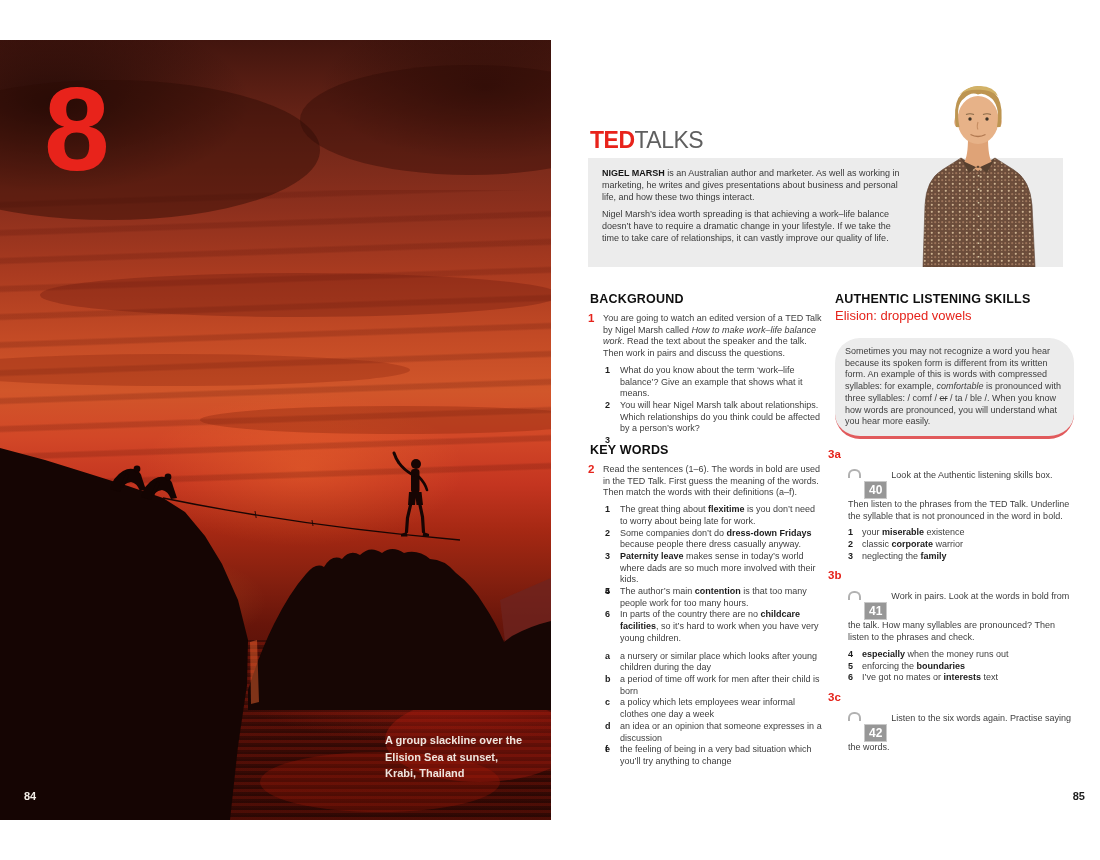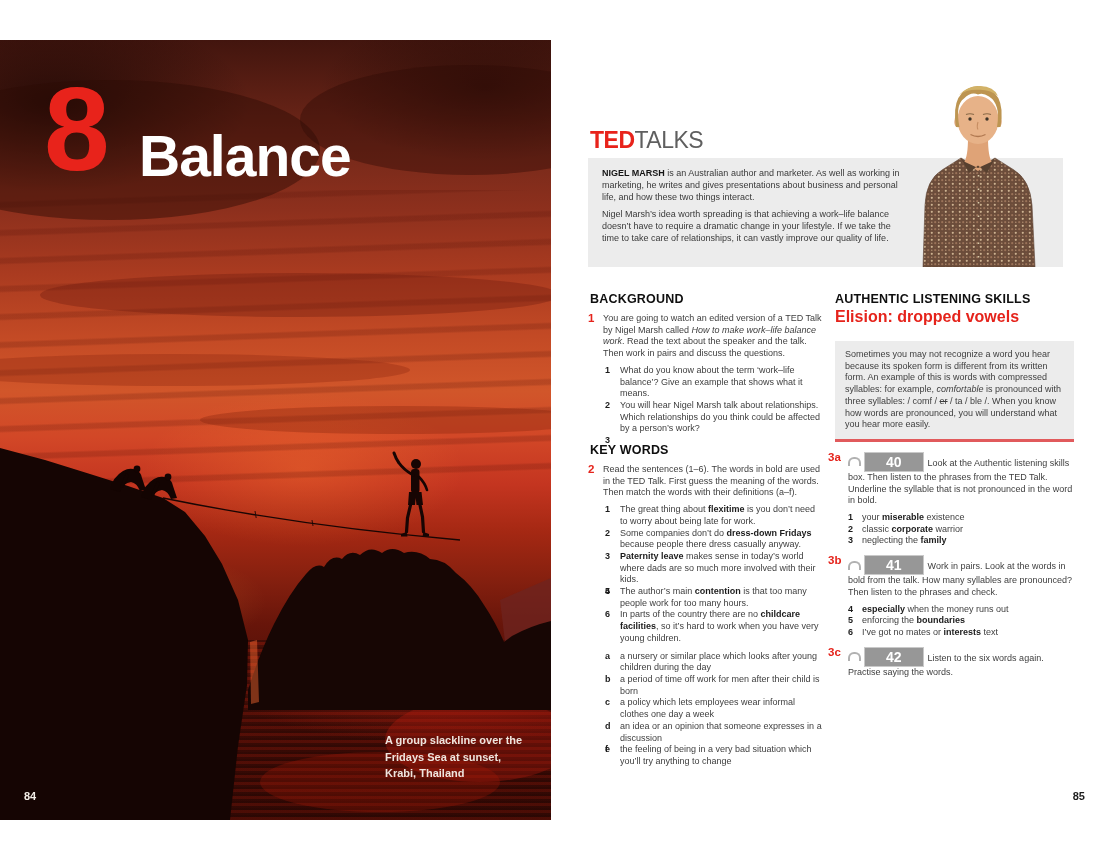--- a/index.html
+++ b/index.html
@@ -35,42 +35,42 @@
 
   .bio-box{position:absolute;left:588px;top:158px;width:475px;height:109px;background:#ececec;box-sizing:border-box;padding:10px 14px;}
   .bio-box p{margin:0 0 5px 0;width:304px;font-size:9px;line-height:11.9px;color:#3a3a3a;}
   .bio-name{font-weight:bold;color:#141414;}
   .speaker-photo{position:absolute;left:895px;top:77px;width:168px;height:190px;}
 
   .col-a{position:absolute;left:588px;top:292px;width:234px;}
   .col-b{position:absolute;left:828px;top:292px;width:246px;}
   .section-head{margin:0 0 7px 2px;font-size:12.5px;font-weight:bold;color:#0f0f0f;letter-spacing:.2px;}
   .col-b .section-head{margin-left:7px;margin-bottom:2px;}
-  .sub-head{margin:0 0 15px 7px;font-size:16px;font-weight:700;color:#e5231b;}
+  .sub-head{margin:0 0 15px 7px;font-size:13px;font-weight:400;color:#e5231b;}
 
   .ex{position:relative;font-size:9px;line-height:11.7px;color:#3e3e3e;margin-bottom:8px;}
   .col-a .ex{padding-left:15px;}
   .col-b .ex{padding-left:20px;}
   .ex-num{position:absolute;left:0;top:0;color:#e5231b;font-weight:bold;font-size:11.5px;line-height:11.7px;}
   .sub-list{margin-top:5px;}
   .item{position:relative;padding-left:17px;}
   .col-b .item{padding-left:14px;}
   .item-num{position:absolute;left:2px;top:0;font-weight:bold;color:#1c1c1c;}
   .col-b .item-num{left:0;}
   .def-list{margin-top:6px;}
 
-  .als-box{margin:6px 0 10px 7px;background:#ececec;border-bottom:3px solid #e15a5c;padding:8px 10px;font-size:9px;line-height:11.7px;color:#3e3e3e;}
+  .als-box{margin:6px 0 10px 7px;background:#ececec;border-bottom:3px solid #e15a5c;padding:8px 10px;font-size:9px;line-height:11.7px;color:#3e3e3e;border-radius:25px;}
 
   .rt-b{font-weight:bold;color:#1c1c1c;}
   .rt-i{font-style:italic;}
   .rt-s{text-decoration:line-through;}
 
   .audio{display:inline-flex;align-items:center;margin-right:4px;vertical-align:-1px;}
   .phones{display:inline-block;width:9px;height:7px;border:2px solid #b1b1b1;border-bottom:none;border-radius:6px 6px 0 0;margin-right:3px;}
-  .track{display:inline-block;background:#979797;color:#fff;font-weight:bold;font-size:14px;line-height:1;padding:2px 21px;border:1px solid #c9c9c9;}
+  .track{display:inline-block;background:#979797;color:#fff;font-weight:bold;font-size:12px;line-height:1;padding:2px 4px;border:1px solid #c9c9c9;margin-top:32px;}
 
   .pagenum-right{position:absolute;right:15px;top:790px;font-size:11px;font-weight:bold;color:#1d1d1d;}
 </style>
 </head>
 <body>
 
 <div class="spread">
 
   <section>
     <div class="photo">
@@ -120,24 +120,23 @@
           <path d="M419 437 Q425 443 427 450" fill="none" stroke-width="2.6" stroke-linecap="round"></path>
           <path d="M409 452 L421.5 452 L423 465 L416.5 465 L415.7 458 L415 465 L408 465 Z" stroke="none"></path>
           <path d="M410.5 465 L407.5 478 L406.5 492" fill="none" stroke-width="3.2" stroke-linecap="round"></path>
           <path d="M420 465 L422.5 477 L423.5 492" fill="none" stroke-width="3.2" stroke-linecap="round"></path>
           <path d="M406.5 492 l-5.5 2 l0 2.4 l6.5 0 Z" stroke="none"></path>
           <path d="M423.5 492 l5.5 2 l0 2.4 l-6.5 0 Z" stroke="none"></path>
         </g>
       </svg>
 
       <div class="unit-number">8</div>
-      <div class="unit-title">Balance</div>
       <div class="photo-caption">
         <div>A group slackline over the</div>
-        <div>Fridays Sea at sunset,</div>
+        <div>Elision Sea at sunset,</div>
         <div>Krabi, Thailand</div>
       </div>
       <div class="pagenum-left">84</div>
     </div>
   </section>
 
   <section>
 
     <div class="ted-logo">
       <span class="ted">TED</span><span class="talks">TALKS</span>

